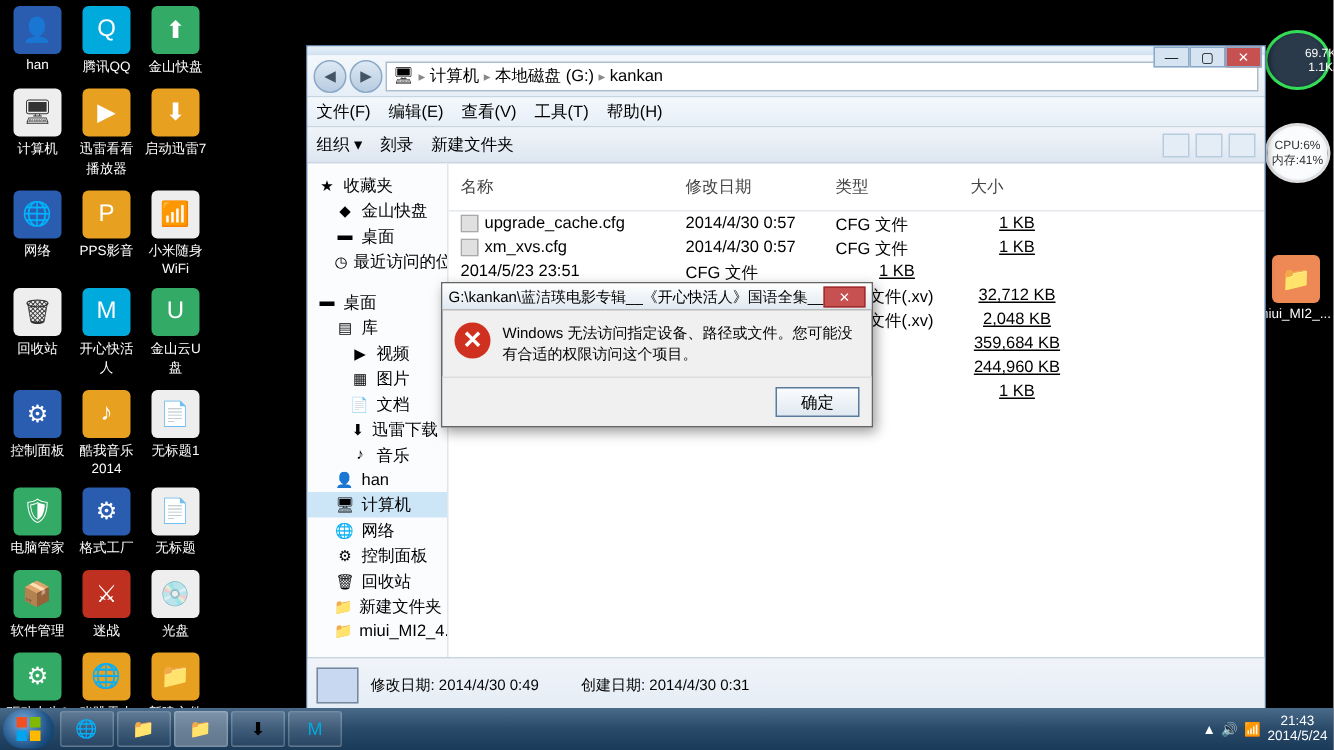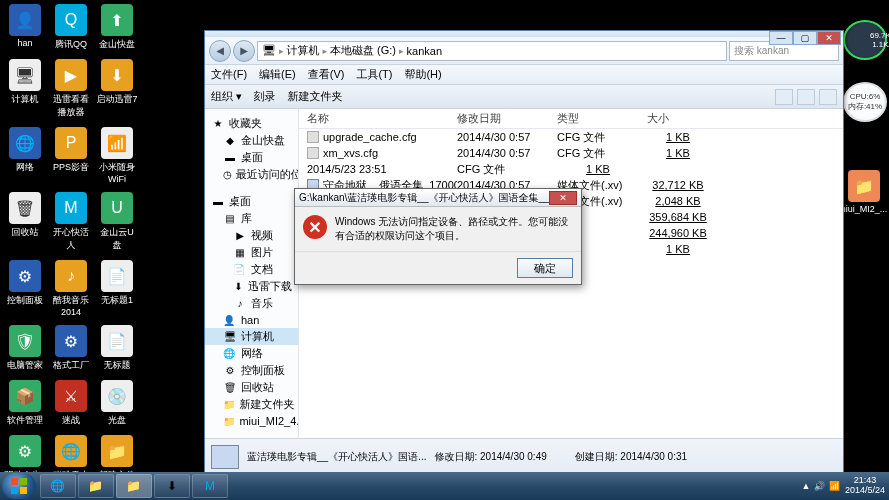--- a/index.html
+++ b/index.html
@@ -38,21 +38,21 @@
 
 .body-area { flex: 1; display: flex; overflow: hidden; }
 .sidebar { width: 94px; background: #fafcfe; border-right: 1px solid #e0e6ec; font-size: 11px; padding: 4px 0; overflow: hidden; }
 .sb-group { padding: 2px 0; }
 .sb-item { display: flex; align-items: center; gap: 4px; padding: 1px 6px; cursor: pointer; white-space: nowrap; }
 .sb-item.indent { padding-left: 18px; }
 .sb-item.sel { background: #cde6f7; }
 .sb-ico { width: 14px; height: 14px; display: flex; align-items: center; justify-content: center; font-size: 10px; }
 
 .filelist { flex: 1; font-size: 11px; overflow: hidden; }
-.fl-header { display: grid; grid-template-columns: 150px 100px 90px 70px; height: 20px; align-items: center; border-bottom: 1px solid #e4e8ec; padding-left: 8px; color: #444; }
+.fl-header { display: grid; grid-template-columns: 150px 100px 90px 70px; height: 32px; align-items: center; border-bottom: 1px solid #e4e8ec; padding-left: 8px; color: #444; }
 .fl-header > div { cursor: pointer; }
 .fl-row { display: grid; grid-template-columns: 150px 100px 90px 70px; height: 16px; align-items: center; padding-left: 8px; }
 .fl-name { display: flex; align-items: center; gap: 4px; white-space: nowrap; overflow: hidden; }
 .fl-ico { width: 12px; height: 12px; background: #f8e8b0; border: 1px solid #d0b060; flex-shrink: 0; }
 .fl-ico.cfg { background: #e0e0e0; border-color: #aaa; }
 .fl-ico.xv { background: #c8d8f0; border-color: #789; }
 .fl-size { text-align: center; padding-right: 8px; text-decoration: underline; }
 
 .statusbar { height: 36px; background: linear-gradient(#f0f4f9,#e4ecf5); border-top: 1px solid #c8d4e0; display: flex; align-items: center; font-size: 10px; padding: 0 6px; gap: 8px; }
 .sb-thumb { width: 28px; height: 24px; background: #c8d8f0; border: 1px solid #789; }
@@ -210,21 +210,20 @@
       <div class="navcircle">▶</div>
       <div class="breadcrumb">
         <span>🖥</span>
         <span class="crumb-sep">▸</span>
         <span class="crumb">计算机</span>
         <span class="crumb-sep">▸</span>
         <span class="crumb">本地磁盘 (G:)</span>
         <span class="crumb-sep">▸</span>
         <span class="crumb">kankan</span>
       </div>
-      <div class="searchbox">搜索 kankan</div>
     </div>
 
     <div class="menubar">
       <span class="menuitem">文件(F)</span>
       <span class="menuitem">编辑(E)</span>
       <span class="menuitem">查看(V)</span>
       <span class="menuitem">工具(T)</span>
       <span class="menuitem">帮助(H)</span>
     </div>
 
@@ -392,23 +391,20 @@
               <div>2014/4/30 0:57</div>
               <div>文件</div>
               <div class="fl-size">1 KB</div>
             </div>
           </div>
       </div>
     </div>
 
     <div class="statusbar">
       <div class="sb-thumb"></div>
-      <div class="sb-info">
-        <span>蓝洁瑛电影专辑__《开心快活人》国语...</span>
-      </div>
       <div class="sb-info" style="">
         <span><span>修改日期:</span> <span>2014/4/30 0:49</span></span>
       </div>
       <div class="sb-info" style="margin-left:20px">
         <span><span>创建日期:</span> <span>2014/4/30 0:31</span></span>
       </div>
     </div>
   </div>
 
   <div class="dialog">

